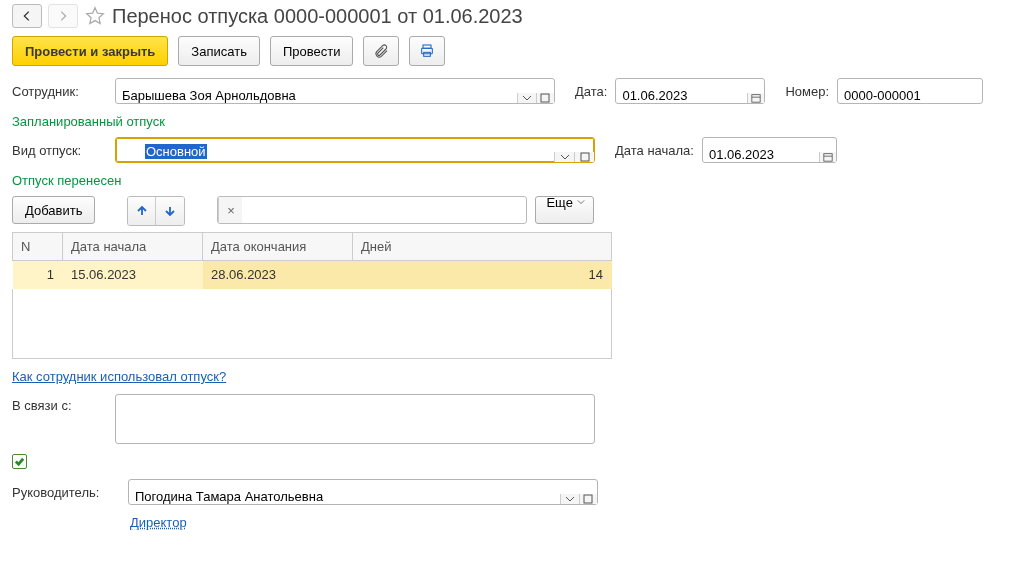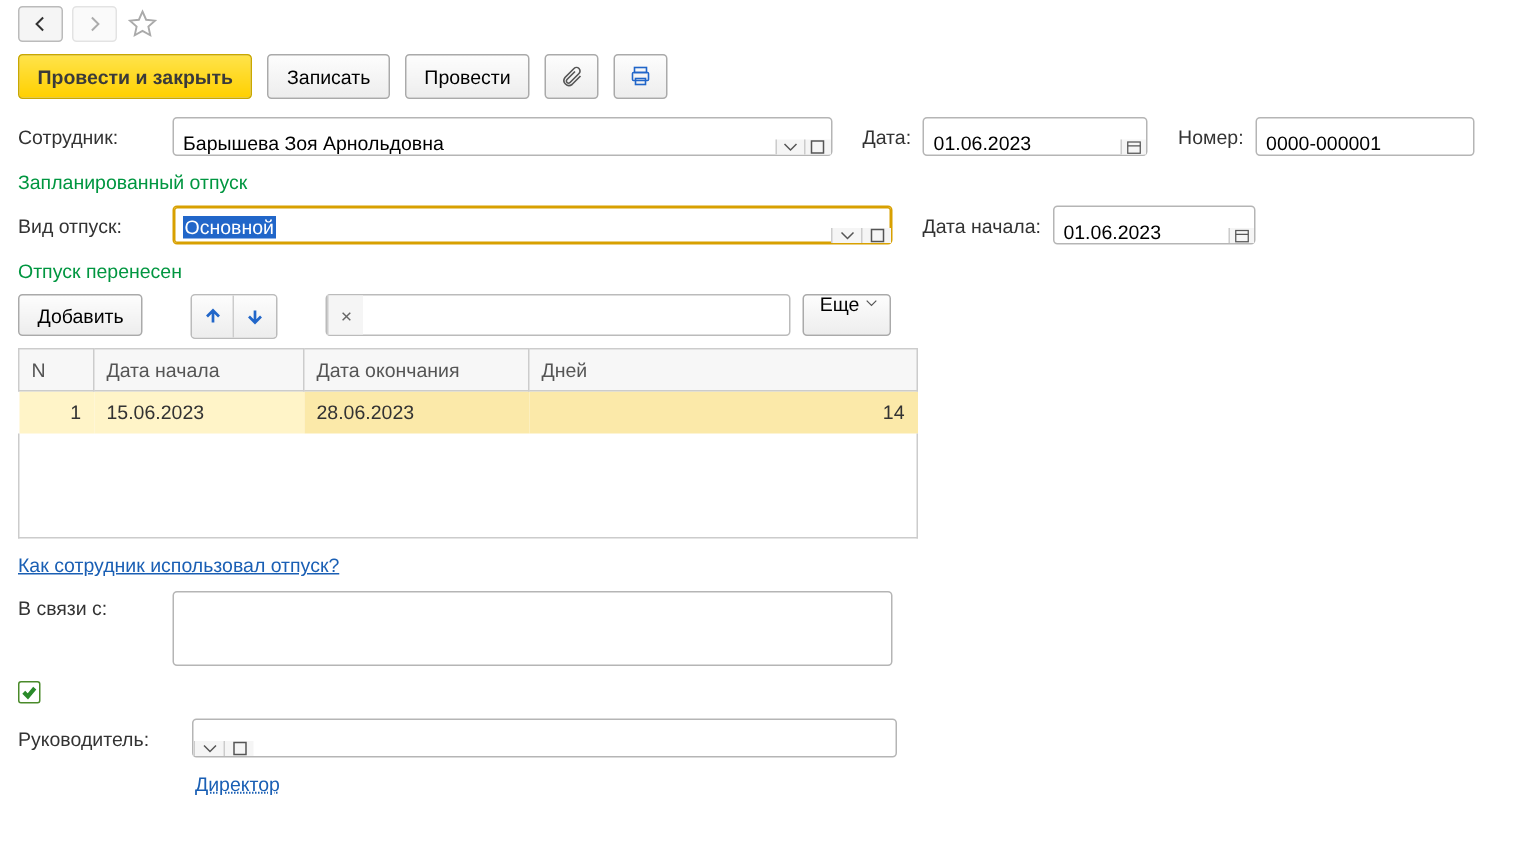--- a/index.html
+++ b/index.html
@@ -17,21 +17,21 @@
 .btn.icon-only { width: 36px; padding: 0; }
 .btn svg { width: 16px; height: 16px; }
 .form-row { display: flex; align-items: center; gap: 8px; margin-bottom: 10px; }
 .label { color: #333; min-width: 0; }
 .field-wrap { display: flex; align-items: flex-end; border: 1px solid #b5b5b5; border-radius: 3px; background: #fff; height: 26px; }
 .field-wrap.highlight { border: 1px solid #d8a000; box-shadow: 0 0 0 1px #d8a000 inset; }
 .field-wrap input { border: none; outline: none; padding: 0 6px; font-size: 13px; background: transparent; width: 100%; }
 .field-wrap .side-btn { width: 20px; border-left: 1px solid #ccc; display: flex; align-items: center; justify-content: center; cursor: pointer; background: #f5f5f5; }
 .field-wrap .side-btn svg { width: 10px; height: 10px; }
 .section-title { color: #009640; margin-bottom: 8px; margin-top: 4px; font-size: 13px; }
-.sel-text { background: #2166c9; color: #fff; display: inline-block; padding: 0 1px; }
+.sel-text { background: #2166c9; color: #fff; display: inline-block; padding: 0 1px; margin-left: 23px; }
 .table-toolbar { display: flex; gap: 8px; margin-bottom: 6px; }
 .arrow-group { display: flex; border: 1px solid #bbb; border-radius: 3px; overflow: hidden; }
 .arrow-btn { width: 28px; height: 28px; display: flex; align-items: center; justify-content: center; border: none; background: linear-gradient(#fdfdfd, #ededed); cursor: pointer; }
 .arrow-btn:first-child { border-right: 1px solid #ccc; }
 .arrow-btn svg { width: 14px; height: 14px; }
 .search-wrap { display: flex; align-items: stretch; border: 1px solid #bbb; border-radius: 3px; height: 28px; width: 310px; }
 .search-wrap input { border: none; outline: none; padding: 0 8px; font-size: 13px; width: 100%; color: #999; }
 .search-wrap .clear-btn { width: 24px; border-left: 1px solid #ccc; display: flex; align-items: center; justify-content: center; cursor: pointer; background: #f5f5f5; color: #666; }
 .more-btn { height: 28px; padding: 0 8px 16px 10px; border: 1px solid #aaa; border-radius: 3px; background: linear-gradient(#fdfdfd, #ededed); display: flex; align-items: center; gap: 4px; cursor: pointer; font-size: 13px; }
 .more-btn svg { width: 8px; height: 8px; }
@@ -60,20 +60,21 @@
   <div class="nav-btn disabled">
     <svg viewBox="0 0 16 16">
         <path d="M6 3 L11 8 L6 13" stroke="#333" stroke-width="1.5" fill="none"></path>
       </svg>
   </div>
   <div class="star-icon">
     <svg viewBox="0 0 24 24">
         <path d="M12 2 L14.9 8.6 L22 9.3 L16.7 14 L18.2 21 L12 17.5 L5.8 21 L7.3 14 L2 9.3 L9.1 8.6 Z"></path>
       </svg>
   </div>
+  <div class="page-title">Перенос отпуска 0000-000001 от 01.06.2023</div>
 </div>
 
 <div class="toolbar-row">
   <button class="btn primary">Провести и закрыть</button>
   <button class="btn">Записать</button>
   <button class="btn">Провести</button>
   <button class="btn icon-only">
     <svg viewBox="0 0 24 24">
         <path d="M21 11.5l-8.5 8.5a5 5 0 0 1-7-7l9-9a3.5 3.5 0 0 1 5 5l-9 9a2 2 0 0 1-3-3l8-8" stroke="#555" stroke-width="1.6" fill="none"></path>
       </svg>
@@ -209,20 +210,21 @@
   <div class="check">
     <svg viewBox="0 0 12 12">
         <path d="M2 6 L5 9 L10 3"></path>
       </svg>
   </div>
 </div>
 
 <div class="form-row">
   <span class="label" style="width:108px">Руководитель:</span>
   <div class="field-wrap" style="width:470px">
+    <input value="Погодина Тамара Анатольевна" style="">
     <div class="side-btn">
         <svg viewBox="0 0 10 10">
           <path d="M1 3 L5 7 L9 3" stroke="#555" fill="none"></path>
         </svg>
       </div>
     <div class="side-btn">
         <svg viewBox="0 0 10 10">
           <rect x="1" y="1" width="8" height="8" stroke="#555" fill="none"></rect>
         </svg>
       </div>

